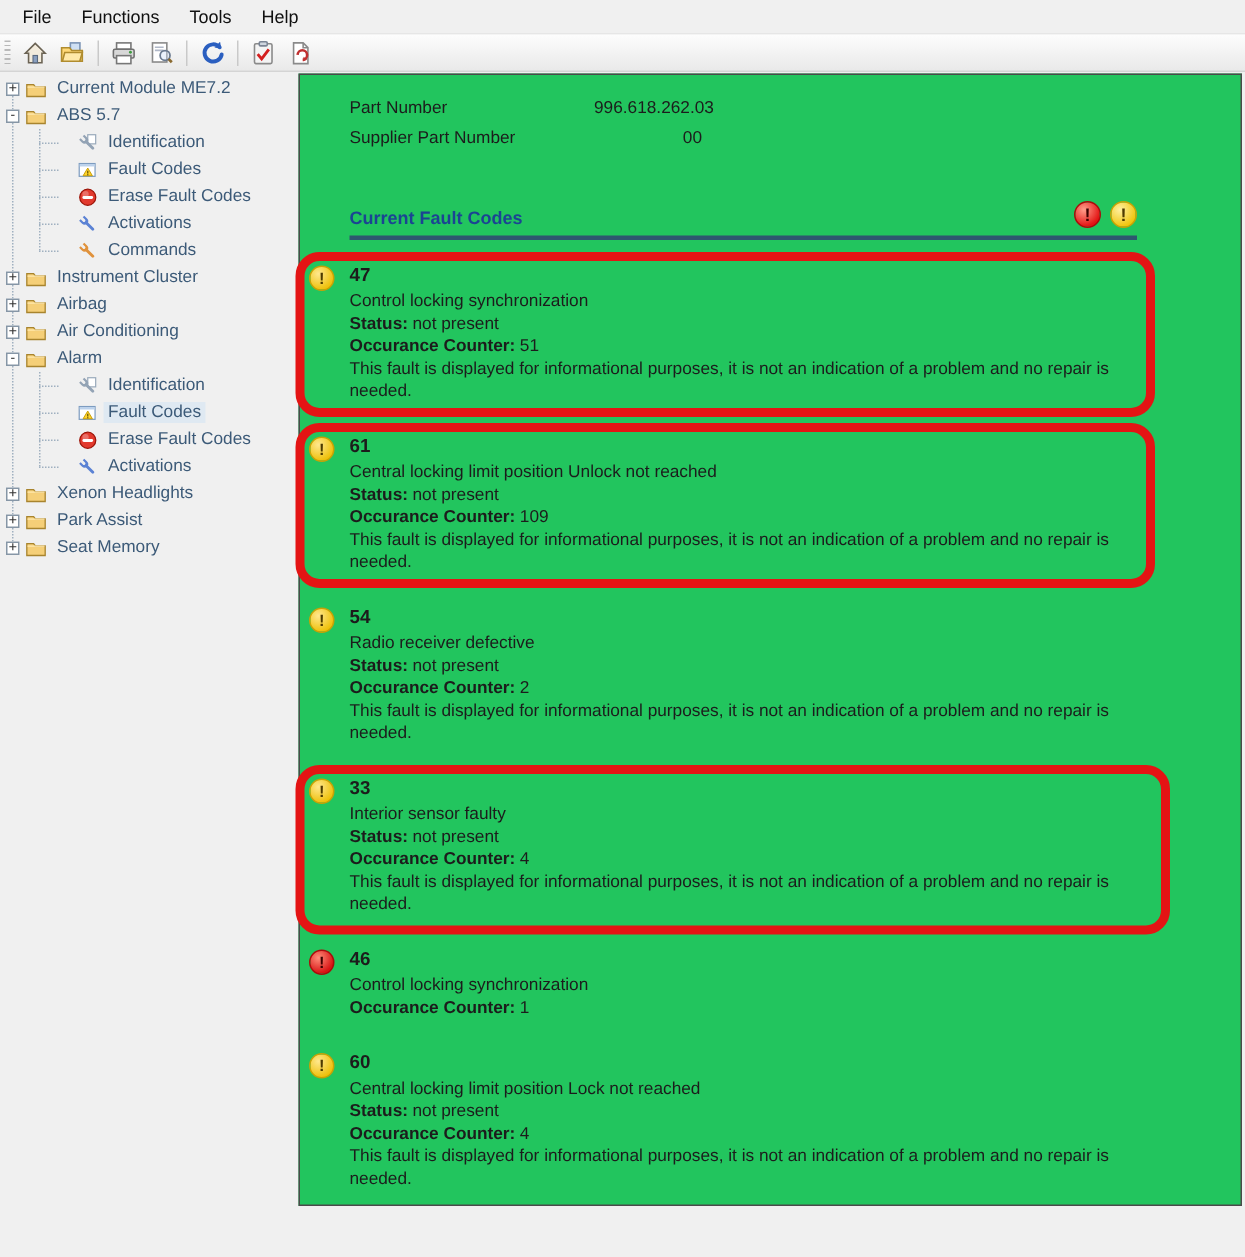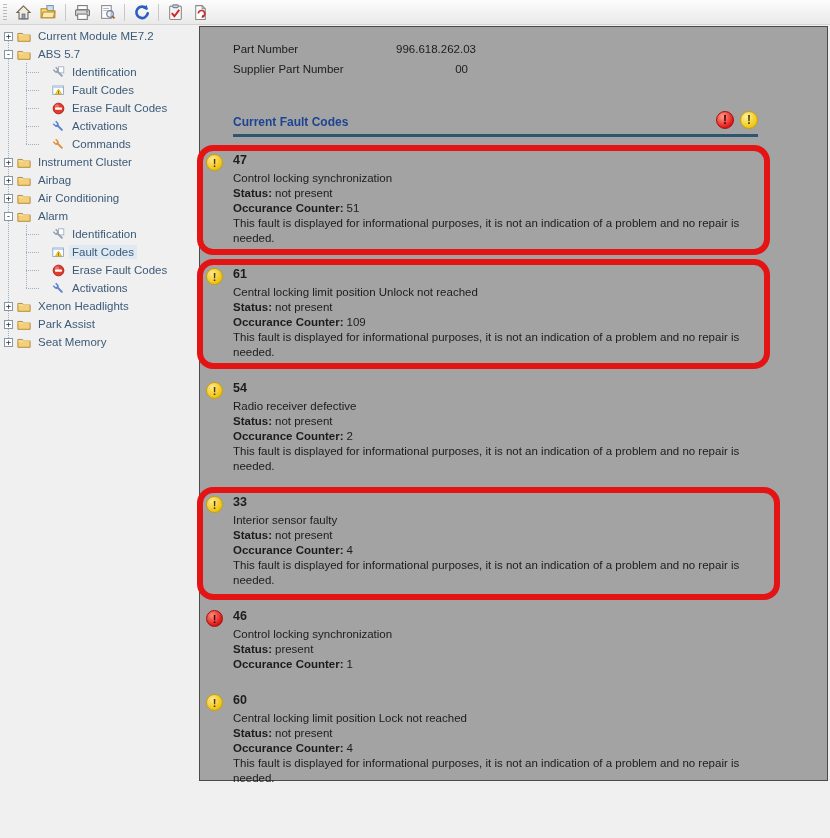--- a/index.html
+++ b/index.html
@@ -42,21 +42,21 @@
   .trow.lv1 { padding-left:52px; }
   .trow.lv1::before { content:""; position:absolute; left:26px; top:9px; width:13px;
                       border-top:1px dotted #9fb0c0; }
   .expand { width:9px; height:9px; background:#fff; border:1px solid #8696a6; color:#333;
             font-size:9px; line-height:7px; text-align:center; flex:none; font-family:"DejaVu Sans Mono",monospace; }
   .ticon { display:inline-flex; flex:none; }
   .tlabel { padding:1px 3px; white-space:nowrap; }
   .trow.selected .tlabel { background:#dfe9f2; }
 
   
-  .panel { position:absolute; left:199px; top:1px; width:629px; height:755px; background:#a3a3a3;
+  .panel { position:absolute; left:199px; top:1px; width:629px; height:755px; background:#22c55e;
            border:1px solid #4a4a4a; padding:12px 0 0 5px; color:#1c1c1c; }
   .inset { margin-left:28px; width:525px; }
   .kv { display:flex; height:20px; font-size:11.5px; align-items:center; }
   .kv .k { width:163px; }
   .kv .v { width:72px; text-align:right; }
   .section-head { display:flex; align-items:flex-end; margin-top:32px; }
   .section-title { font-size:12px; font-weight:bold; color:#1b4493; flex:1; }
   .rule { height:3px; background:#2e576f; margin-top:5px; }
 
   .bang { width:18px; height:18px; border-radius:50%; display:flex; align-items:center; justify-content:center;
@@ -78,20 +78,26 @@
   .ann { position:absolute; left:-9px; top:-8px; right:-17px; bottom:-9px;
          border:6px solid #e41414; border-radius:16px; pointer-events:none; }
   .fault.wide .ann { right:-27px; bottom:-12px; }
 </style>
 </head>
 <body>
 
 <div class="window">
 
 
+  <div class="menubar">
+    <span class="menu-item">File</span>
+    <span class="menu-item">Functions</span>
+    <span class="menu-item">Tools</span>
+    <span class="menu-item">Help</span>
+  </div>
 
   <div class="toolbar">
     <span class="grip"></span>
     <button class="tbtn">
       <svg width="17" height="17" viewBox="0 0 16 16">
           <path d="M8 1.8 1.8 8h2v6h8.4V8h2L8 1.8z" fill="#f3ecdd" stroke="#6b6354"></path>
           <rect x="6.6" y="9.4" width="2.8" height="4.6" fill="#8aa0c0" stroke="#5a6a80" stroke-width="0.7"></rect>
         </svg>
     </button>
     <button class="tbtn">
@@ -442,21 +448,20 @@
           </div>
         </div>
 
         <div class="fault">
           <span class="ficon error">
               <span>!</span>
             </span>
           <div class="fbody">
             <div class="fcode">46</div>
             <div class="fline">Control locking synchronization</div>
-            <div class="fline"><b>Status:</b><span>present</span></div>
             <div class="fline"><b>Occurance Counter:</b><span>1</span></div>
           </div>
         </div>
 
         <div class="fault">
           <span class="ficon warning">
               <span>!</span>
             </span>
           <div class="fbody">
             <div class="fcode">60</div>

